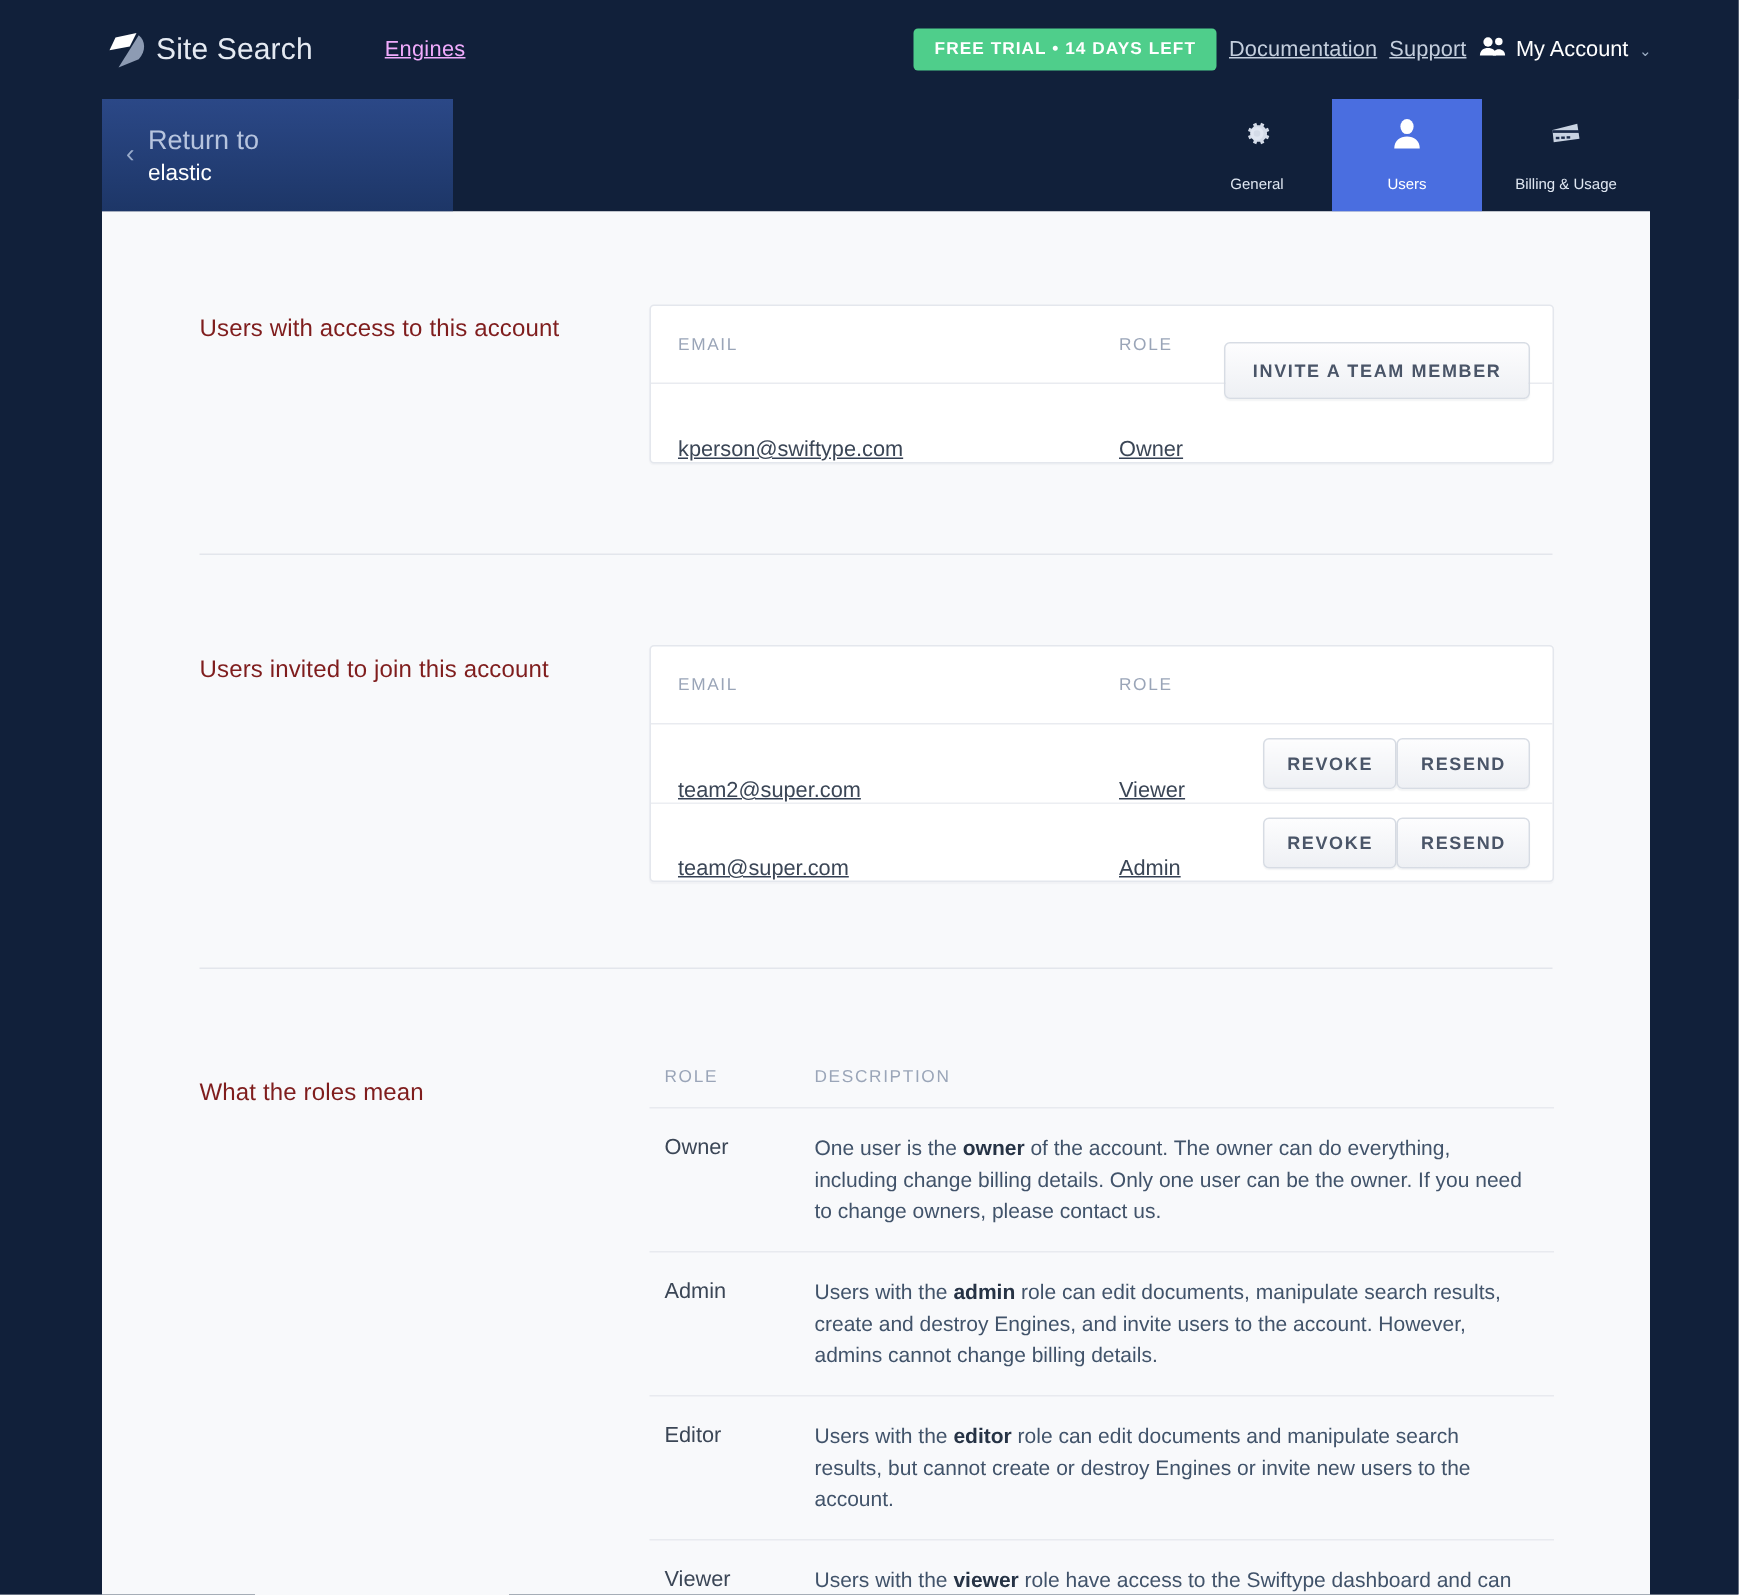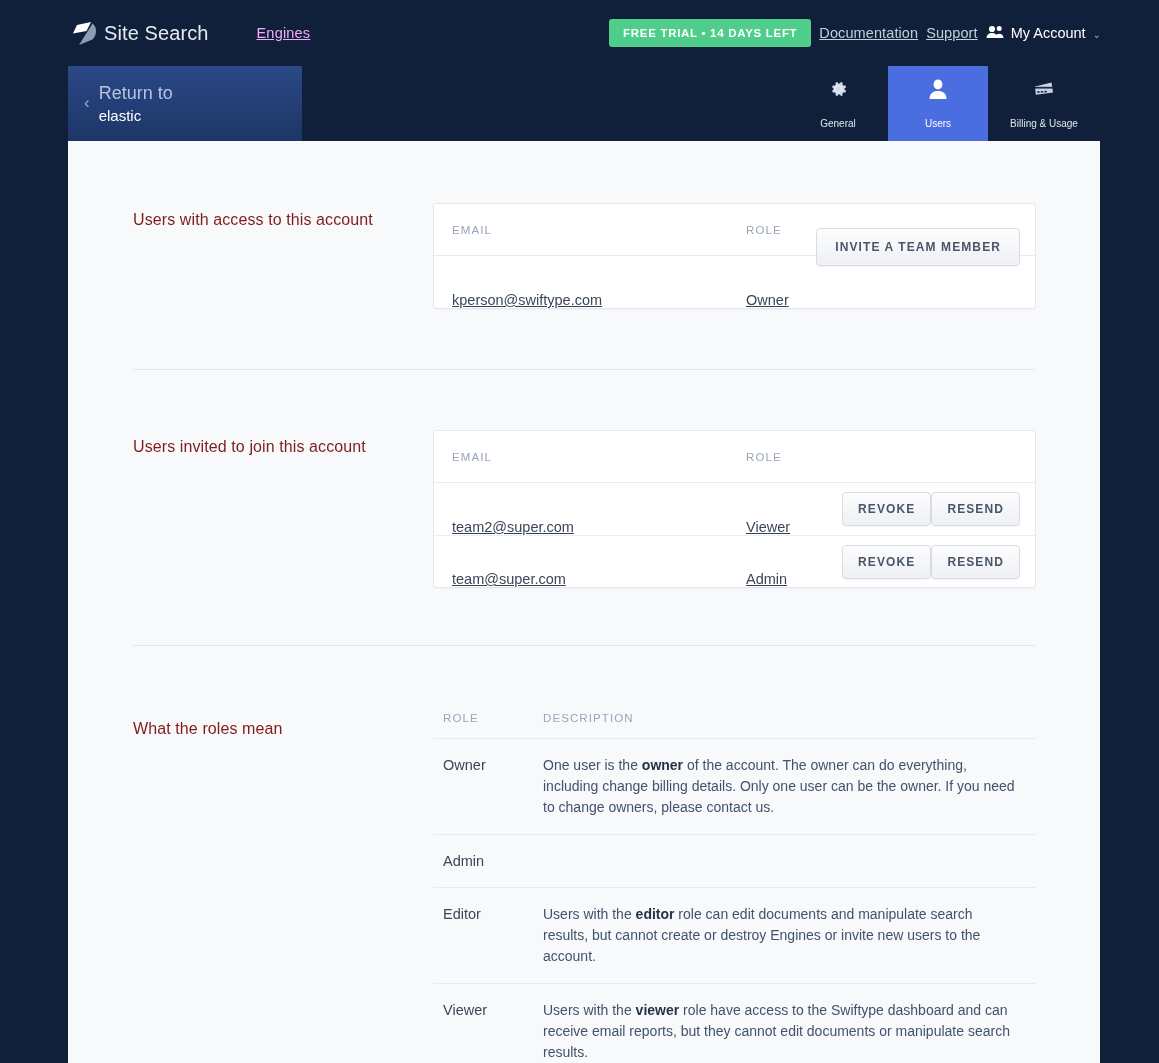--- a/index.html
+++ b/index.html
@@ -455,20 +455,21 @@
               <span class="th">DESCRIPTION</span>
             </div>
 
             <div class="roles-row">
               <span class="roles-role">Owner</span>
               <span class="roles-desc"><span>One user is the </span><b>owner</b><span> of the account. The owner can do everything, including change billing details. Only one user can be the owner. If you need to change owners, please contact us.</span></span>
             </div>
 
             <div class="roles-row">
               <span class="roles-role">Admin</span>
+              <span class="roles-desc"><span>Users with the </span><b>admin</b><span> role can edit documents, manipulate search results, create and destroy Engines, and invite users to the account. However, admins cannot change billing details.</span></span>
             </div>
 
             <div class="roles-row">
               <span class="roles-role">Editor</span>
               <span class="roles-desc"><span>Users with the </span><b>editor</b><span> role can edit documents and manipulate search results, but cannot create or destroy Engines or invite new users to the account.</span></span>
             </div>
 
             <div class="roles-row">
               <span class="roles-role">Viewer</span>
               <span class="roles-desc"><span>Users with the </span><b>viewer</b><span> role have access to the Swiftype dashboard and can receive email reports, but they cannot edit documents or manipulate search results.</span></span>

